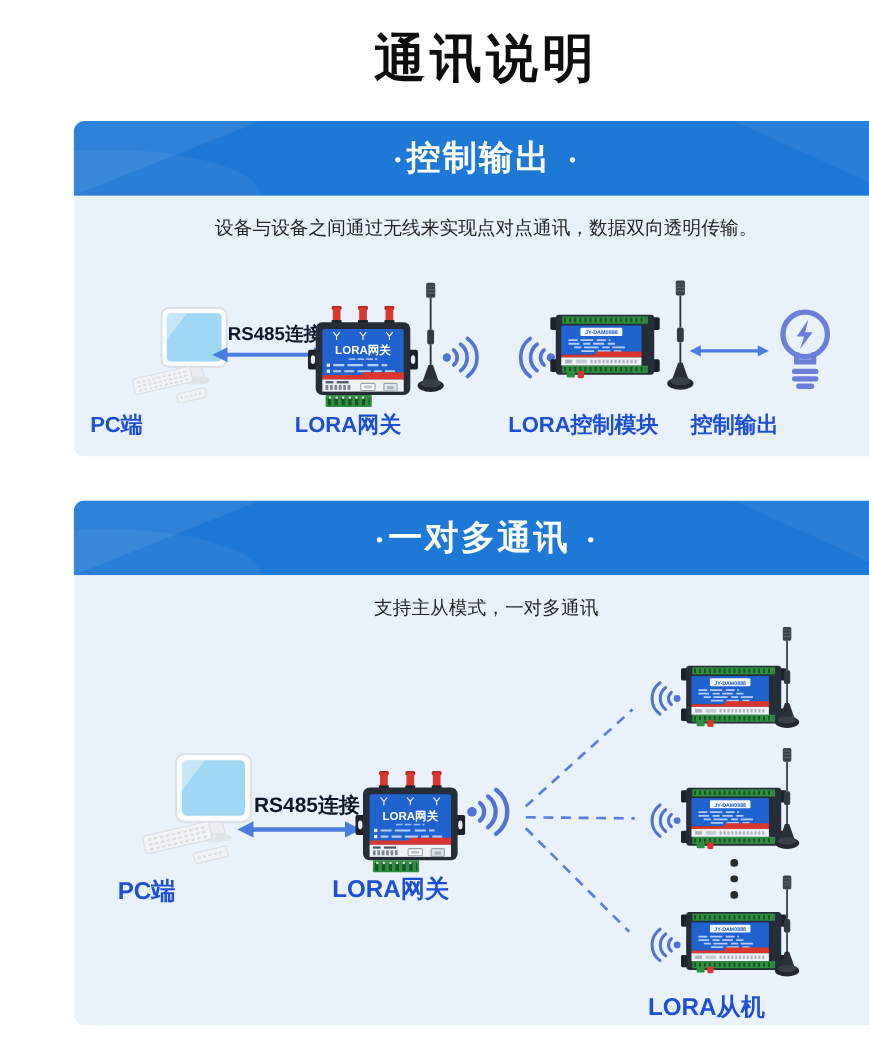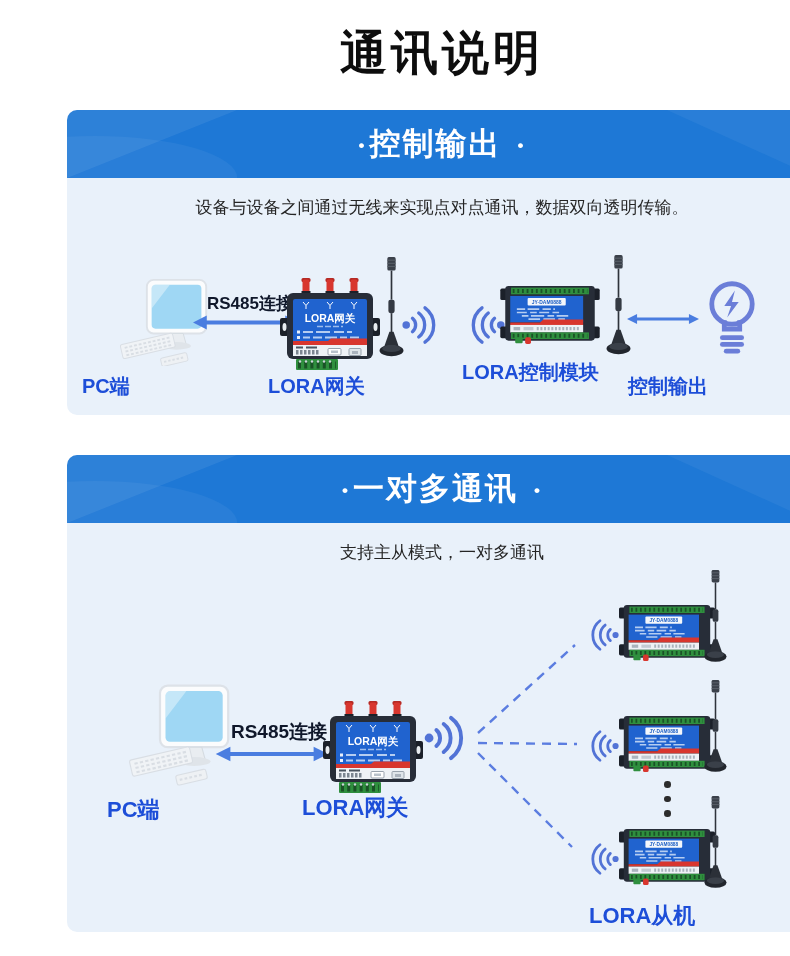--- a/index.html
+++ b/index.html
@@ -202,21 +202,21 @@
         <circle cx="32" cy="27" r="21" stroke="#6b7ed8" stroke-width="5" fill="none"></circle>
         <path d="M24,44 L24,53 L40,53 L40,44" stroke="#6b7ed8" stroke-width="5" fill="none"></path>
         <path d="M35,13 L24,29 L31,29 L27,41 L39,25 L32,25 Z" fill="#6b7ed8"></path>
         <line x1="22" y1="62" x2="42" y2="62" stroke="#6b7ed8" stroke-width="5" stroke-linecap="round"></line>
         <line x1="22" y1="69" x2="42" y2="69" stroke="#6b7ed8" stroke-width="5" stroke-linecap="round"></line>
         <line x1="26" y1="76" x2="38" y2="76" stroke="#6b7ed8" stroke-width="5" stroke-linecap="round"></line>
       </svg>
 
       <div class="dev-label" style="left:15px;top:195px;width:140px;">PC端</div>
       <div class="dev-label" style="left:201px;top:195px;width:140px;">LORA网关</div>
-      <div class="dev-label" style="left:395px;top:181px;width:160px;">LORA控制模块</div>
+      <div class="dev-label" style="left:395px;top:195px;width:160px;">LORA控制模块</div>
       <div class="dev-label" style="left:561px;top:195px;width:160px;">控制输出</div>
     </div>
   </div>
 
   <div class="card" style="top:455px;height:477px;">
     <div class="card-header">
       <div class="hdr-deco-a"></div>
       <div class="hdr-deco-b"></div>
       <div class="hdr-deco-c"></div>
       <span class="hdr-dot l">•</span>

